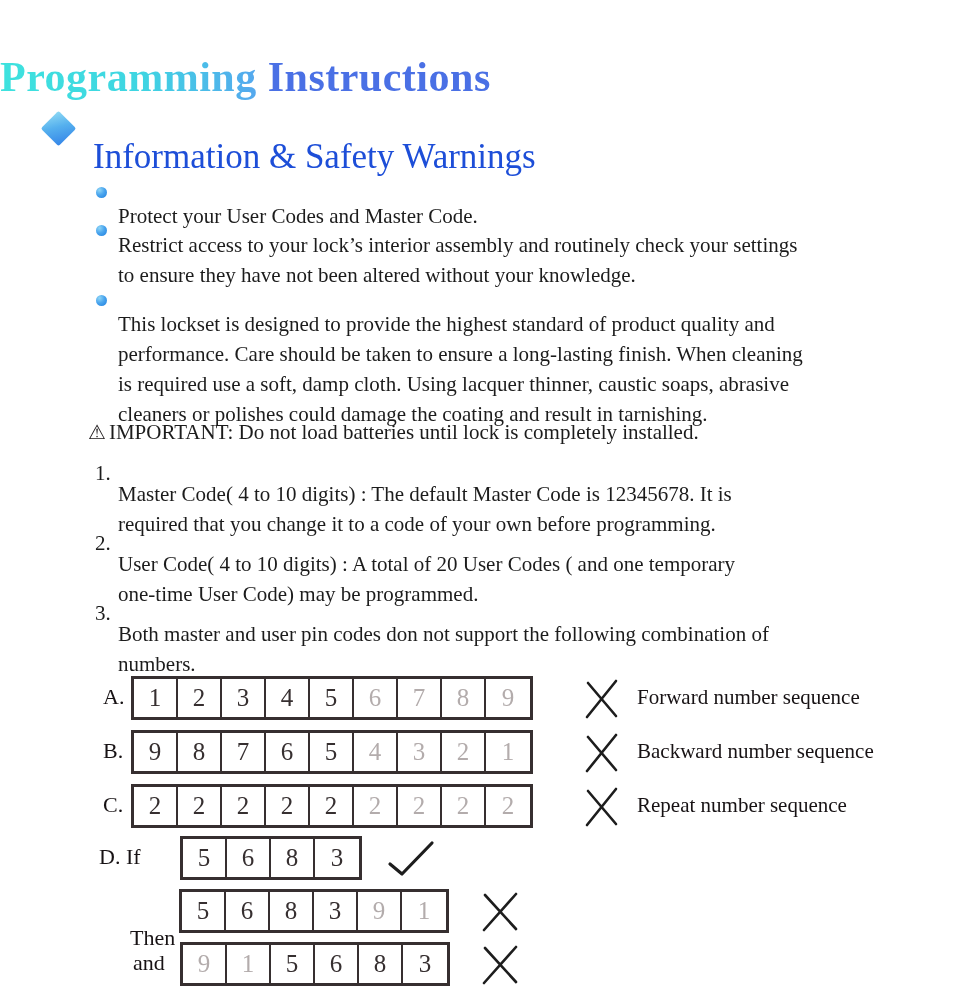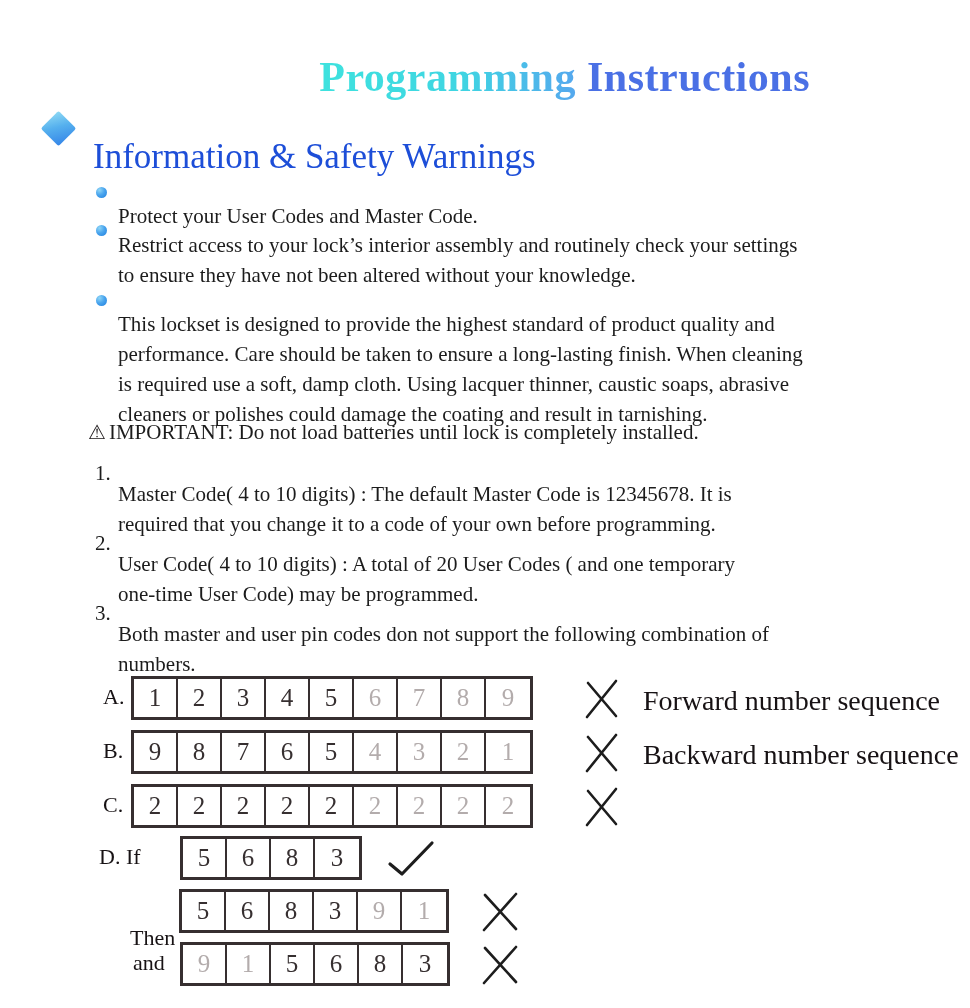--- a/index.html
+++ b/index.html
@@ -9,21 +9,21 @@
     font-family:"Liberation Serif", serif;
     color:#1c1c1c;
     position:relative;
     overflow:hidden;
   }
   .abs{position:absolute;}
 
   
   .page-title{
     top:24px;left:0;width:810px;
-    text-align:right;
+    text-align:left;
     font-size:42px;font-weight:bold;line-height:50px;
     letter-spacing:0.5px;
   }
   .title-part1{
     background:linear-gradient(90deg,#3ee2de 0%,#3fd5e2 55%,#55a8ee 100%);
     -webkit-background-clip:text;background-clip:text;color:transparent;
   }
   .title-part2{color:#4a70e5;}
 
   
@@ -92,21 +92,21 @@
     box-sizing:border-box;
   }
   .cell:last-child{border-right:none;}
   .cell.dim{color:#b3acac;}
 
   .mark{position:absolute;top:0;}
   .mark-abc{left:583px;}
   .mark-then,.mark-and{left:478px;}
   .mark-check{left:384px;top:-2px;}
 
-  .seq-caption{position:absolute;left:637px;top:9px;font-size:28px;color:#171214;white-space:nowrap;margin-left:6px;}
+  .seq-caption{position:absolute;left:637px;top:9px;font-size:21px;color:#171214;white-space:nowrap;}
 </style>
 </head>
 <body>
 
 <h1 class="abs page-title"><span class="title-part1">Programming</span><span class="title-part2"> Instructions</span></h1>
 
 <div class="abs diamond-icon"></div>
 <h2 class="abs section-heading">Information &amp; Safety Warnings</h2>
 
 <span class="abs bullet-dot dot-1"></span>
@@ -183,20 +183,21 @@
       <div class="cell">2</div>
       <div class="cell">2</div>
       <div class="cell dim">2</div>
       <div class="cell dim">2</div>
       <div class="cell dim">2</div>
       <div class="cell dim">2</div>
     </div>
   <svg class="mark mark-abc" width="38" height="44" viewBox="0 0 38 44">
     <path d="M5 7 L33 40 M33 5 L4 41" stroke="#1d1d1d" stroke-width="2.6" stroke-linecap="round" fill="none"></path>
   </svg>
+  <span class="seq-caption">Repeat number sequence</span>
 </div>
 
 <div class="abs seq-row row-dif">
   <span class="seq-label lab-dif">D. If</span>
   <div class="code-table tab-dif">
       <div class="cell">5</div>
       <div class="cell">6</div>
       <div class="cell">8</div>
       <div class="cell">3</div>
     </div>

